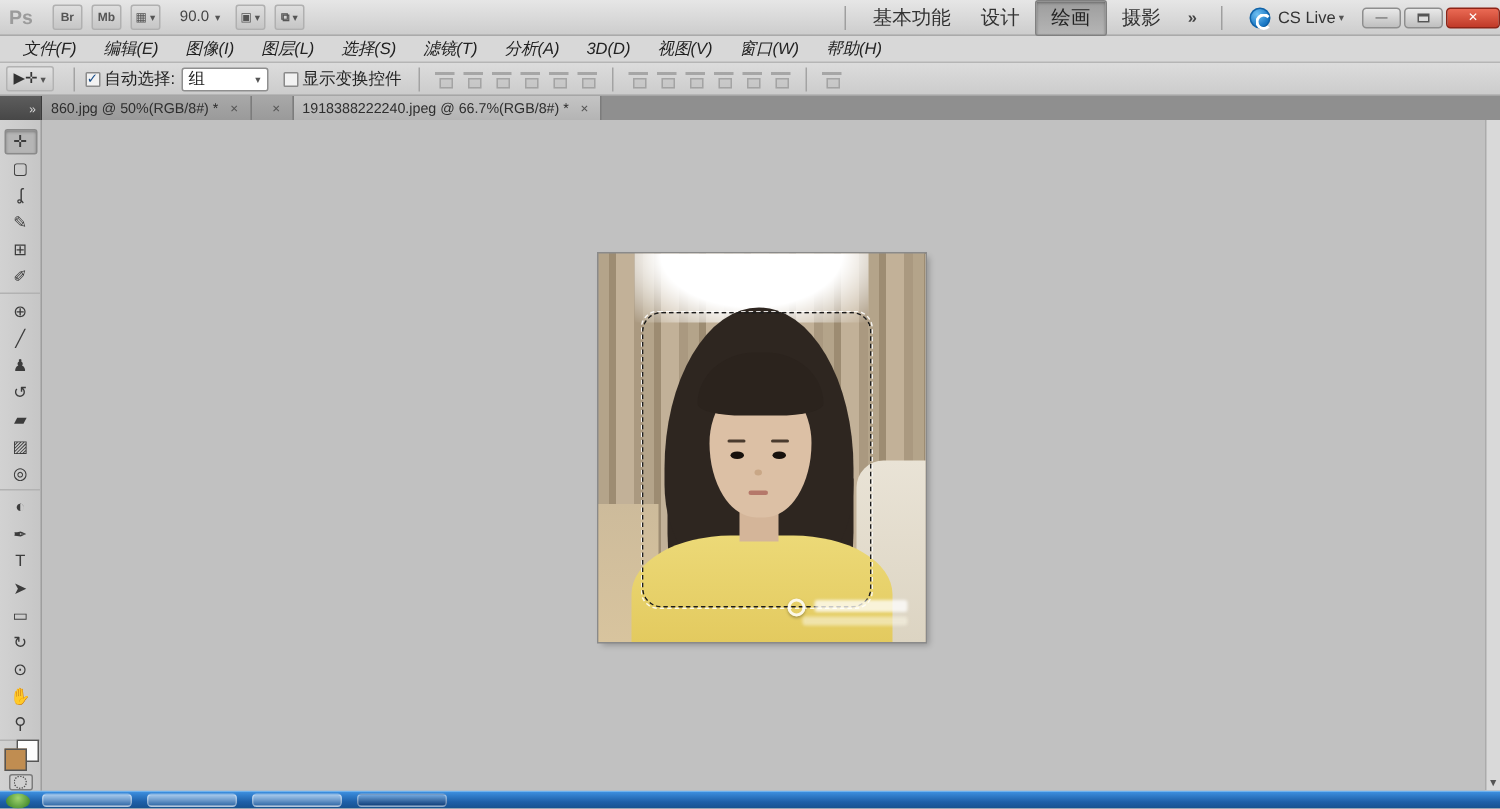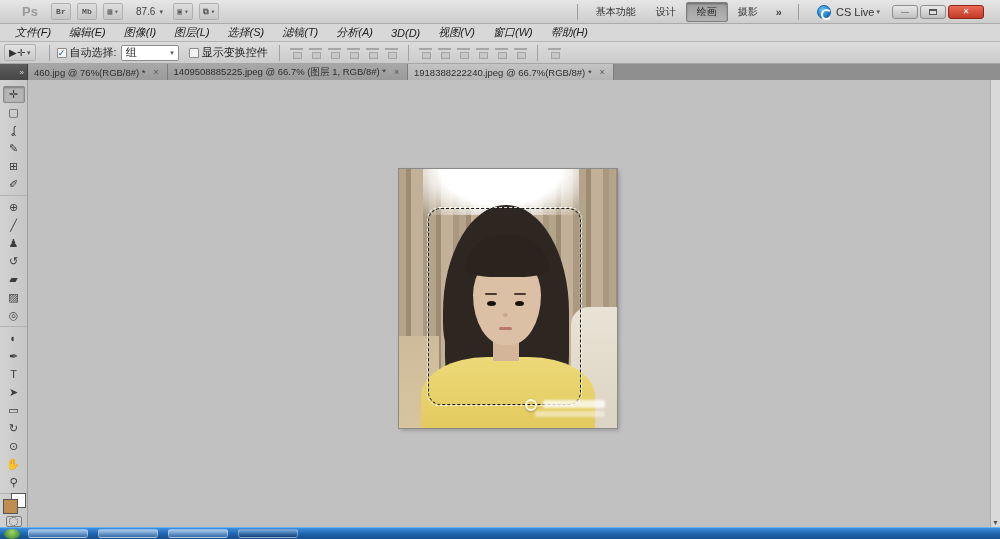--- a/index.html
+++ b/index.html
@@ -1,29 +1,29 @@
 <!DOCTYPE html>
 <html><head>
 <meta charset="utf-8">
 <style>
   * { margin:0; padding:0; box-sizing:border-box; }
   html,body { width:1000px; height:539px; overflow:hidden; }
   body { font-family:"Liberation Sans","DejaVu Sans",sans-serif; font-size:11px; color:#222; background:#c1c1c1; }
   .app { width:1000px; height:539px; display:flex; flex-direction:column; }
 
   
-  .titlebar { height:24px; background:linear-gradient(#e6e6e6,#cdcdcd); border-bottom:1px solid #aaa; display:flex; align-items:center; padding:0 16px; flex:0 0 auto;justify-content:center; }
+  .titlebar { height:24px; background:linear-gradient(#e6e6e6,#cdcdcd); border-bottom:1px solid #aaa; display:flex; align-items:center; padding:0 0; flex:0 0 auto;justify-content:center; }
   .ps-logo { color:#9b9b9b; font-weight:bold; font-size:13px; letter-spacing:0; padding:0 10px 0 6px; }
-  .tb-icon { display:inline-flex; align-items:center; justify-content:center; height:17px; min-width:20px; margin:0 3px; border:1px solid #b0b0b0; border-radius:2px; background:linear-gradient(#dedede,#c6c6c6); font-size:8px; color:#555; font-weight:bold;font-family:Liberation Mono, monospace; }
+  .tb-icon { display:inline-flex; align-items:center; justify-content:center; height:17px; min-width:20px; margin:0 3px; border:1px solid #b0b0b0; border-radius:2px; background:linear-gradient(#dedede,#c6c6c6); font-size:8px; color:#555; font-weight:bold; }
   .caret { font-size:7px; color:#555; margin-left:2px; }
   .tb-zoom { color:#444; font-size:10px; margin:0 2px 0 10px; }
   .tb-sep { width:1px; height:16px; background:#9f9f9f; margin:0 8px; }
   .spacer { flex:1; }
   .workspaces { display:flex; align-items:center; }
-  .ws-btn { padding:2px 10px; font-size:10px; color:#333; border-radius:2px; cursor:default; }
+  .ws-btn { padding:2px 10px; font-size:13px; color:#333; border-radius:2px; cursor:default; }
   .ws-btn.active { background:linear-gradient(#9d9d9d,#b5b5b5); border:1px solid #808080; box-shadow:inset 0 1px 2px rgba(0,0,0,.35); color:#222; }
   .ws-overflow { padding:0 8px; color:#444; font-weight:bold; }
   .cslive { display:flex; align-items:center; margin:4px 10px; }
   .cslive-orb { width:14px; height:14px; border-radius:50%; background:radial-gradient(circle at 35% 30%, #6fc0f2, #1a77c4 70%); border:1px solid #1163a8; margin-right:5px; position:relative; }
   .cslive-orb::after { content:""; position:absolute; left:3px; top:3px; width:7px; height:7px; border-radius:50%; border:2px solid #fff; border-right-color:transparent; }
   .cslive-label { color:#333; }
   .win-controls { display:flex; align-items:center; }
   .win-btn { width:26px; height:14px; border:1px solid #8e8e8e; border-radius:3px; background:linear-gradient(#e9e9e9,#bfbfbf); display:flex; align-items:center; justify-content:center; font-size:8px; color:#444; margin-left:2px; }
   .win-btn.close { width:36px; background:linear-gradient(#ea6a54,#c03a28); border-color:#8d2417; color:#fff; font-weight:bold; }
   .restore-glyph { width:8px; height:6px; border:1px solid #555; border-top-width:2px; background:#ddd; }
@@ -118,21 +118,21 @@
 </head>
 <body>
 
 <div class="app">
 
   <div class="titlebar">
     <span class="ps-logo">Ps</span>
     <span class="tb-icon">Br</span>
     <span class="tb-icon">Mb</span>
     <span class="tb-icon">▦<span class="caret">▾</span></span>
-    <span class="tb-zoom">87.6</span>
+    <span class="tb-zoom">90.0</span>
     <span class="caret">▾</span>
     <span class="tb-icon" style="margin-left:10px">▣<span class="caret">▾</span></span>
     <span class="tb-icon">⧉<span class="caret">▾</span></span>
     <span class="spacer"></span>
     <span class="tb-sep"></span>
     <div class="workspaces">
       <span class="ws-btn"><b style="font-weight:normal">基本功能</b></span>
         <span class="ws-btn"><b style="font-weight:normal">设计</b></span>
         <span class="ws-btn active"><b style="font-weight:normal">绘画</b></span>
         <span class="ws-btn"><b style="font-weight:normal">摄影</b></span>
@@ -204,25 +204,24 @@
       <span class="mini-icon"></span>
     </span>
   </div>
 
   <div class="tabrow">
     <div class="panel-head">
         <span>»</span>
       </div>
     <div style="display:flex">
       <div class="doc-tab">
-          <span>460.jpg @ 76%(RGB/8#) *</span>
+          <span>860.jpg @ 50%(RGB/8#) *</span>
           <span class="tab-close">×</span>
         </div>
         <div class="doc-tab">
-          <span>1409508885225.jpeg @ 66.7% (图层 1, RGB/8#) *</span>
           <span class="tab-close">×</span>
         </div>
         <div class="doc-tab active">
           <span>1918388222240.jpeg @ 66.7%(RGB/8#) *</span>
           <span class="tab-close">×</span>
         </div>
     </div>
   </div>
 
   <div class="main">

